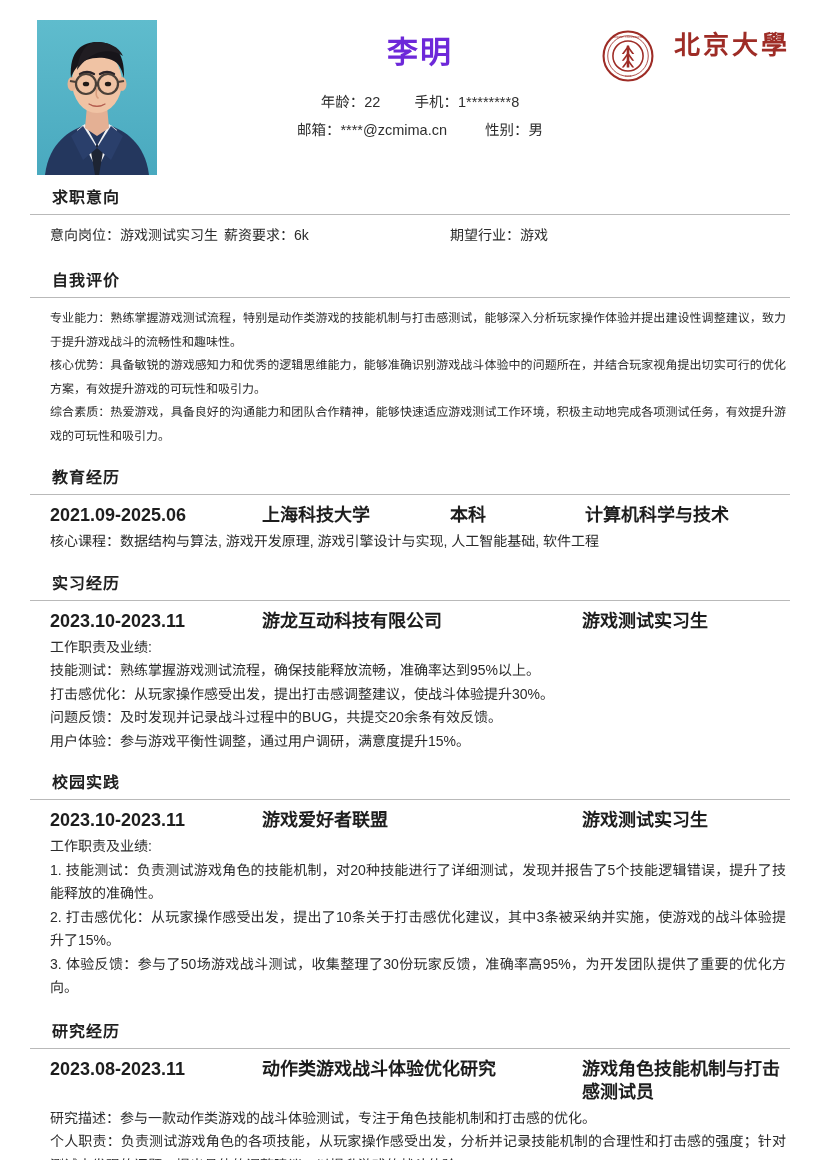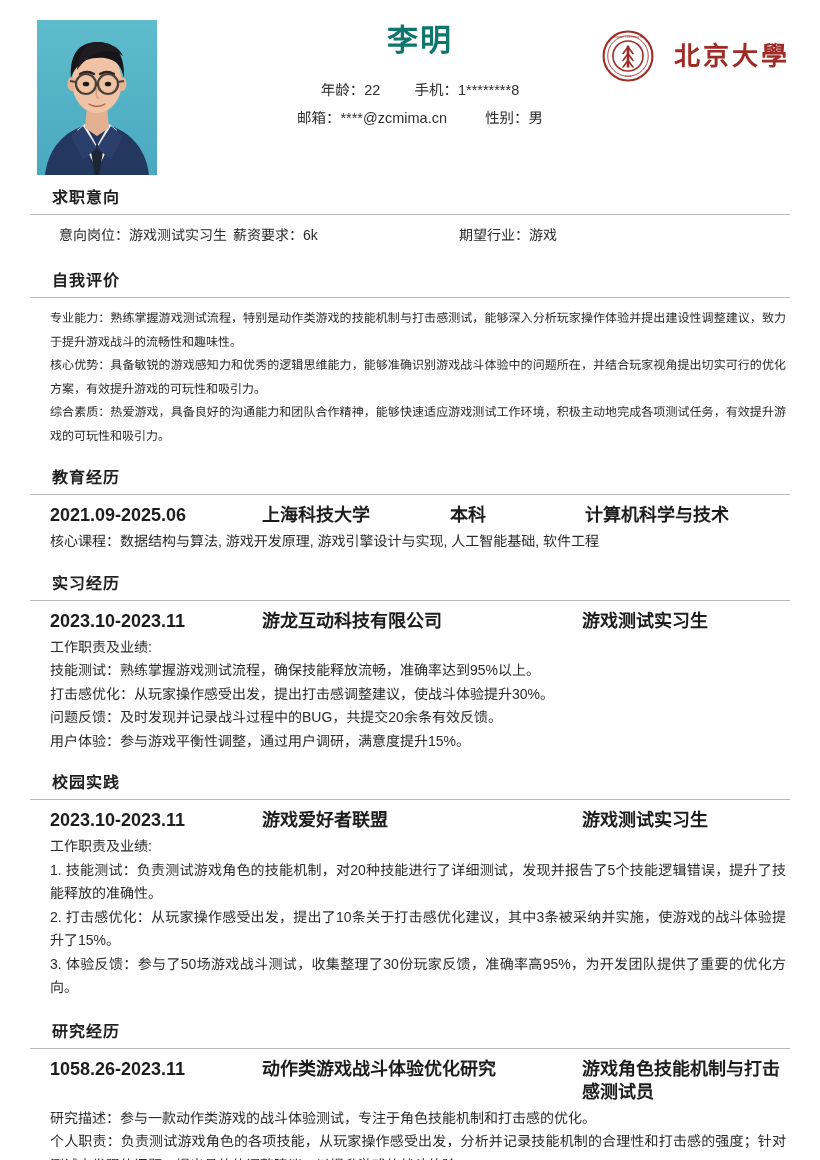--- a/index.html
+++ b/index.html
@@ -45,42 +45,42 @@
     position: absolute;
     left: 180px;
     top: 18px;
     width: 420px;
     text-align: center;
   }
   .name {
     font-size: 31px;
     font-weight: bold;
     letter-spacing: 2px;
-    color: #0f766e;
+    color: #6d28d9;
     line-height: 46px;
-    margin: 0 0 12px 0;
+    margin: 12px 0 12px 0;
   }
   .contact-row {
     font-size: 14.5px;
     color: #2f2f2f;
     line-height: 28px;
     white-space: nowrap;
   }
   .contact-row .pair { display: inline-block; }
   .contact-row .lbl { }
   .contact-row .val { }
   .gap-a { display: inline-block; width: 26px; }
   .gap-b { display: inline-block; width: 30px; }
 
   .school-logo {
     position: absolute;
     right: 0px;
     top: 30px;
     display: flex;
-    align-items: center;
+    align-items: flex-start;
     gap: 20px;
   }
   .seal { width: 52px; height: 52px; display: block; }
   .school-name {
     font-family: "DejaVu Serif", "Liberation Serif", serif;
     font-size: 26px;
     font-weight: bold;
     color: #9e2c26;
     letter-spacing: 3px;
     line-height: 30px;
@@ -112,21 +112,21 @@
   .body-text p { margin: 0; }
 
   
   .intent-row {
     font-size: 14px;
     line-height: 23px;
     padding-left: 20px;
     color: #2b2b2b;
     display: flex;
   }
-  .intent-left { width: 400px; margin-left: 9px; }
+  .intent-left { width: 400px; }
   .intent-right { }
   .intent-left .seg { margin-right: 6px; }
 
   
   .entry-row {
     display: flex;
     font-size: 18px;
     font-weight: bold;
     color: #1d1d1d;
     line-height: 23px;
@@ -331,21 +331,21 @@
       <p>1. 技能测试：负责测试游戏角色的技能机制，对20种技能进行了详细测试，发现并报告了5个技能逻辑错误，提升了技能释放的准确性。</p>
       <p>2. 打击感优化：从玩家操作感受出发，提出了10条关于打击感优化建议，其中3条被采纳并实施，使游戏的战斗体验提升了15%。</p>
       <p>3. 体验反馈：参与了50场游戏战斗测试，收集整理了30份玩家反馈，准确率高95%，为开发团队提供了重要的优化方向。</p>
     </div>
   </div>
 
   <div class="section sec-research">
     <div class="sec-head">研究经历</div>
     <hr class="sec-rule">
     <div class="entry-row">
-      <div class="c-date">1058.26-2023.11</div>
+      <div class="c-date">2023.08-2023.11</div>
       <div class="c-org-wide">动作类游戏战斗体验优化研究</div>
       <div class="c-role">游戏角色技能机制与打击感测试员</div>
     </div>
     <div class="detail-lines">
       <p>研究描述：参与一款动作类游戏的战斗体验测试，专注于角色技能机制和打击感的优化。</p>
       <p>个人职责：负责测试游戏角色的各项技能，从玩家操作感受出发，分析并记录技能机制的合理性和打击感的强度；针对测试中发现的问题，提出具体的调整建议，以提升游戏的战斗体验。</p>
 
     </div>
   </div>
 

